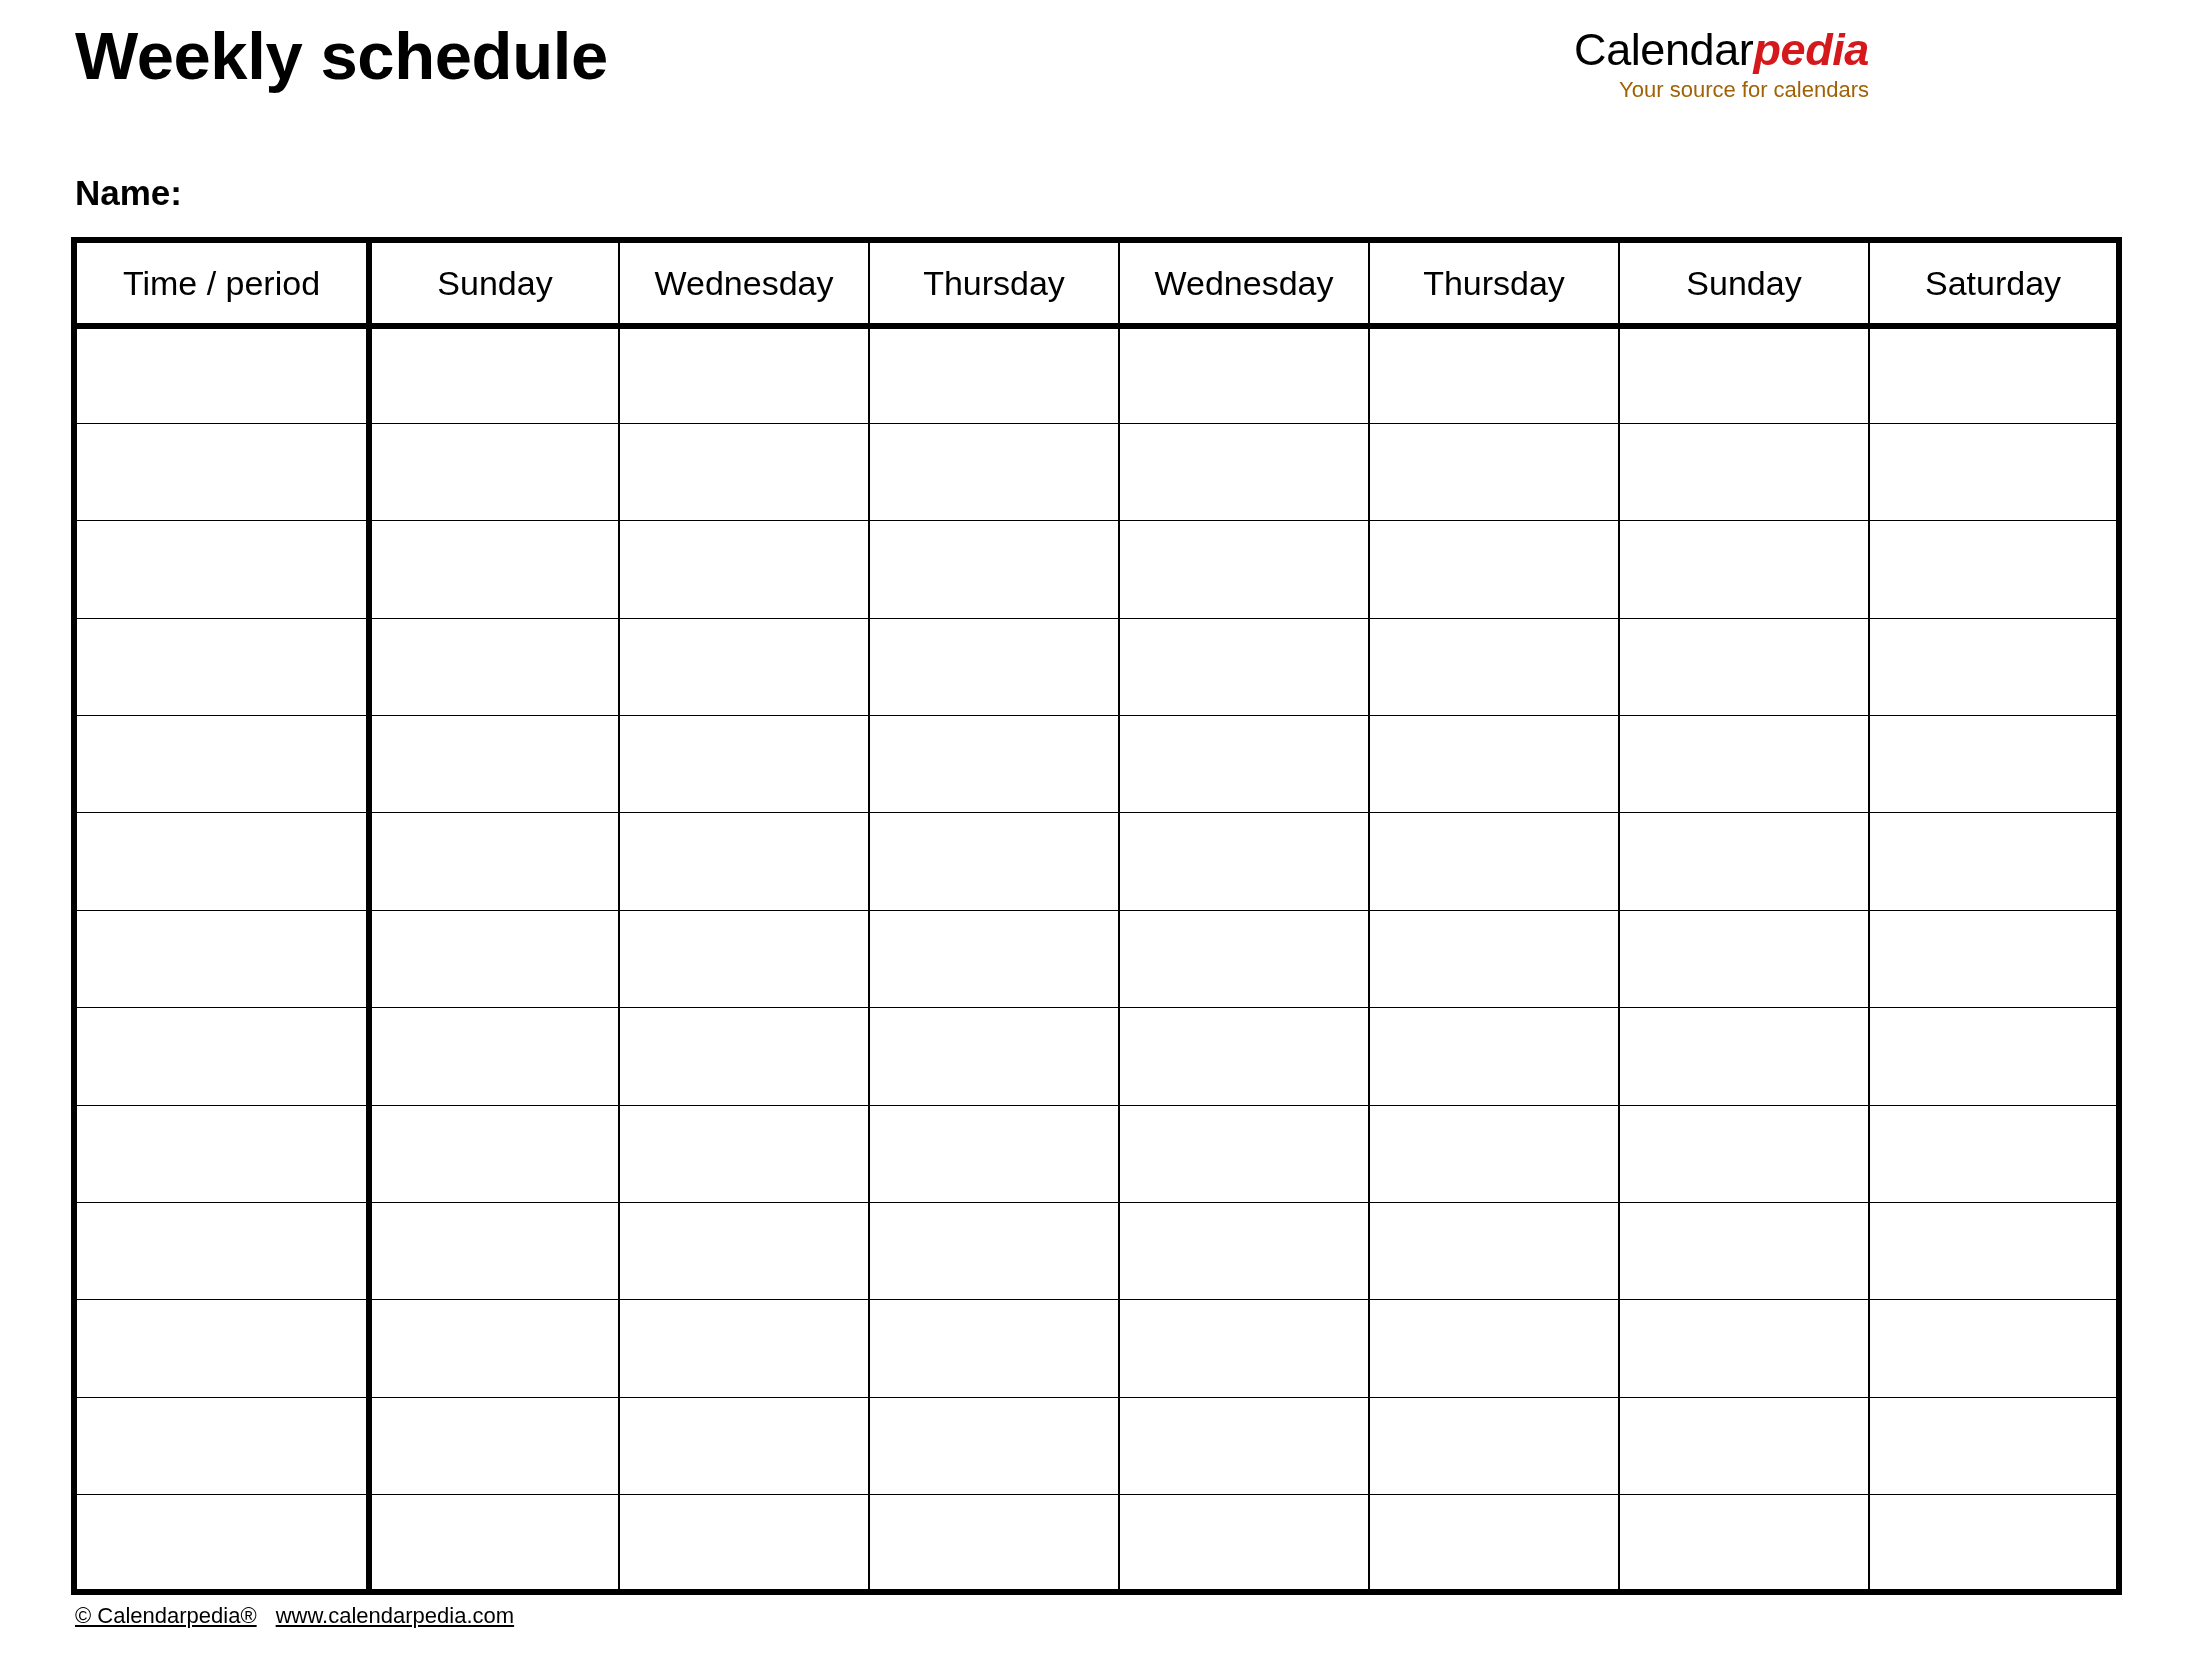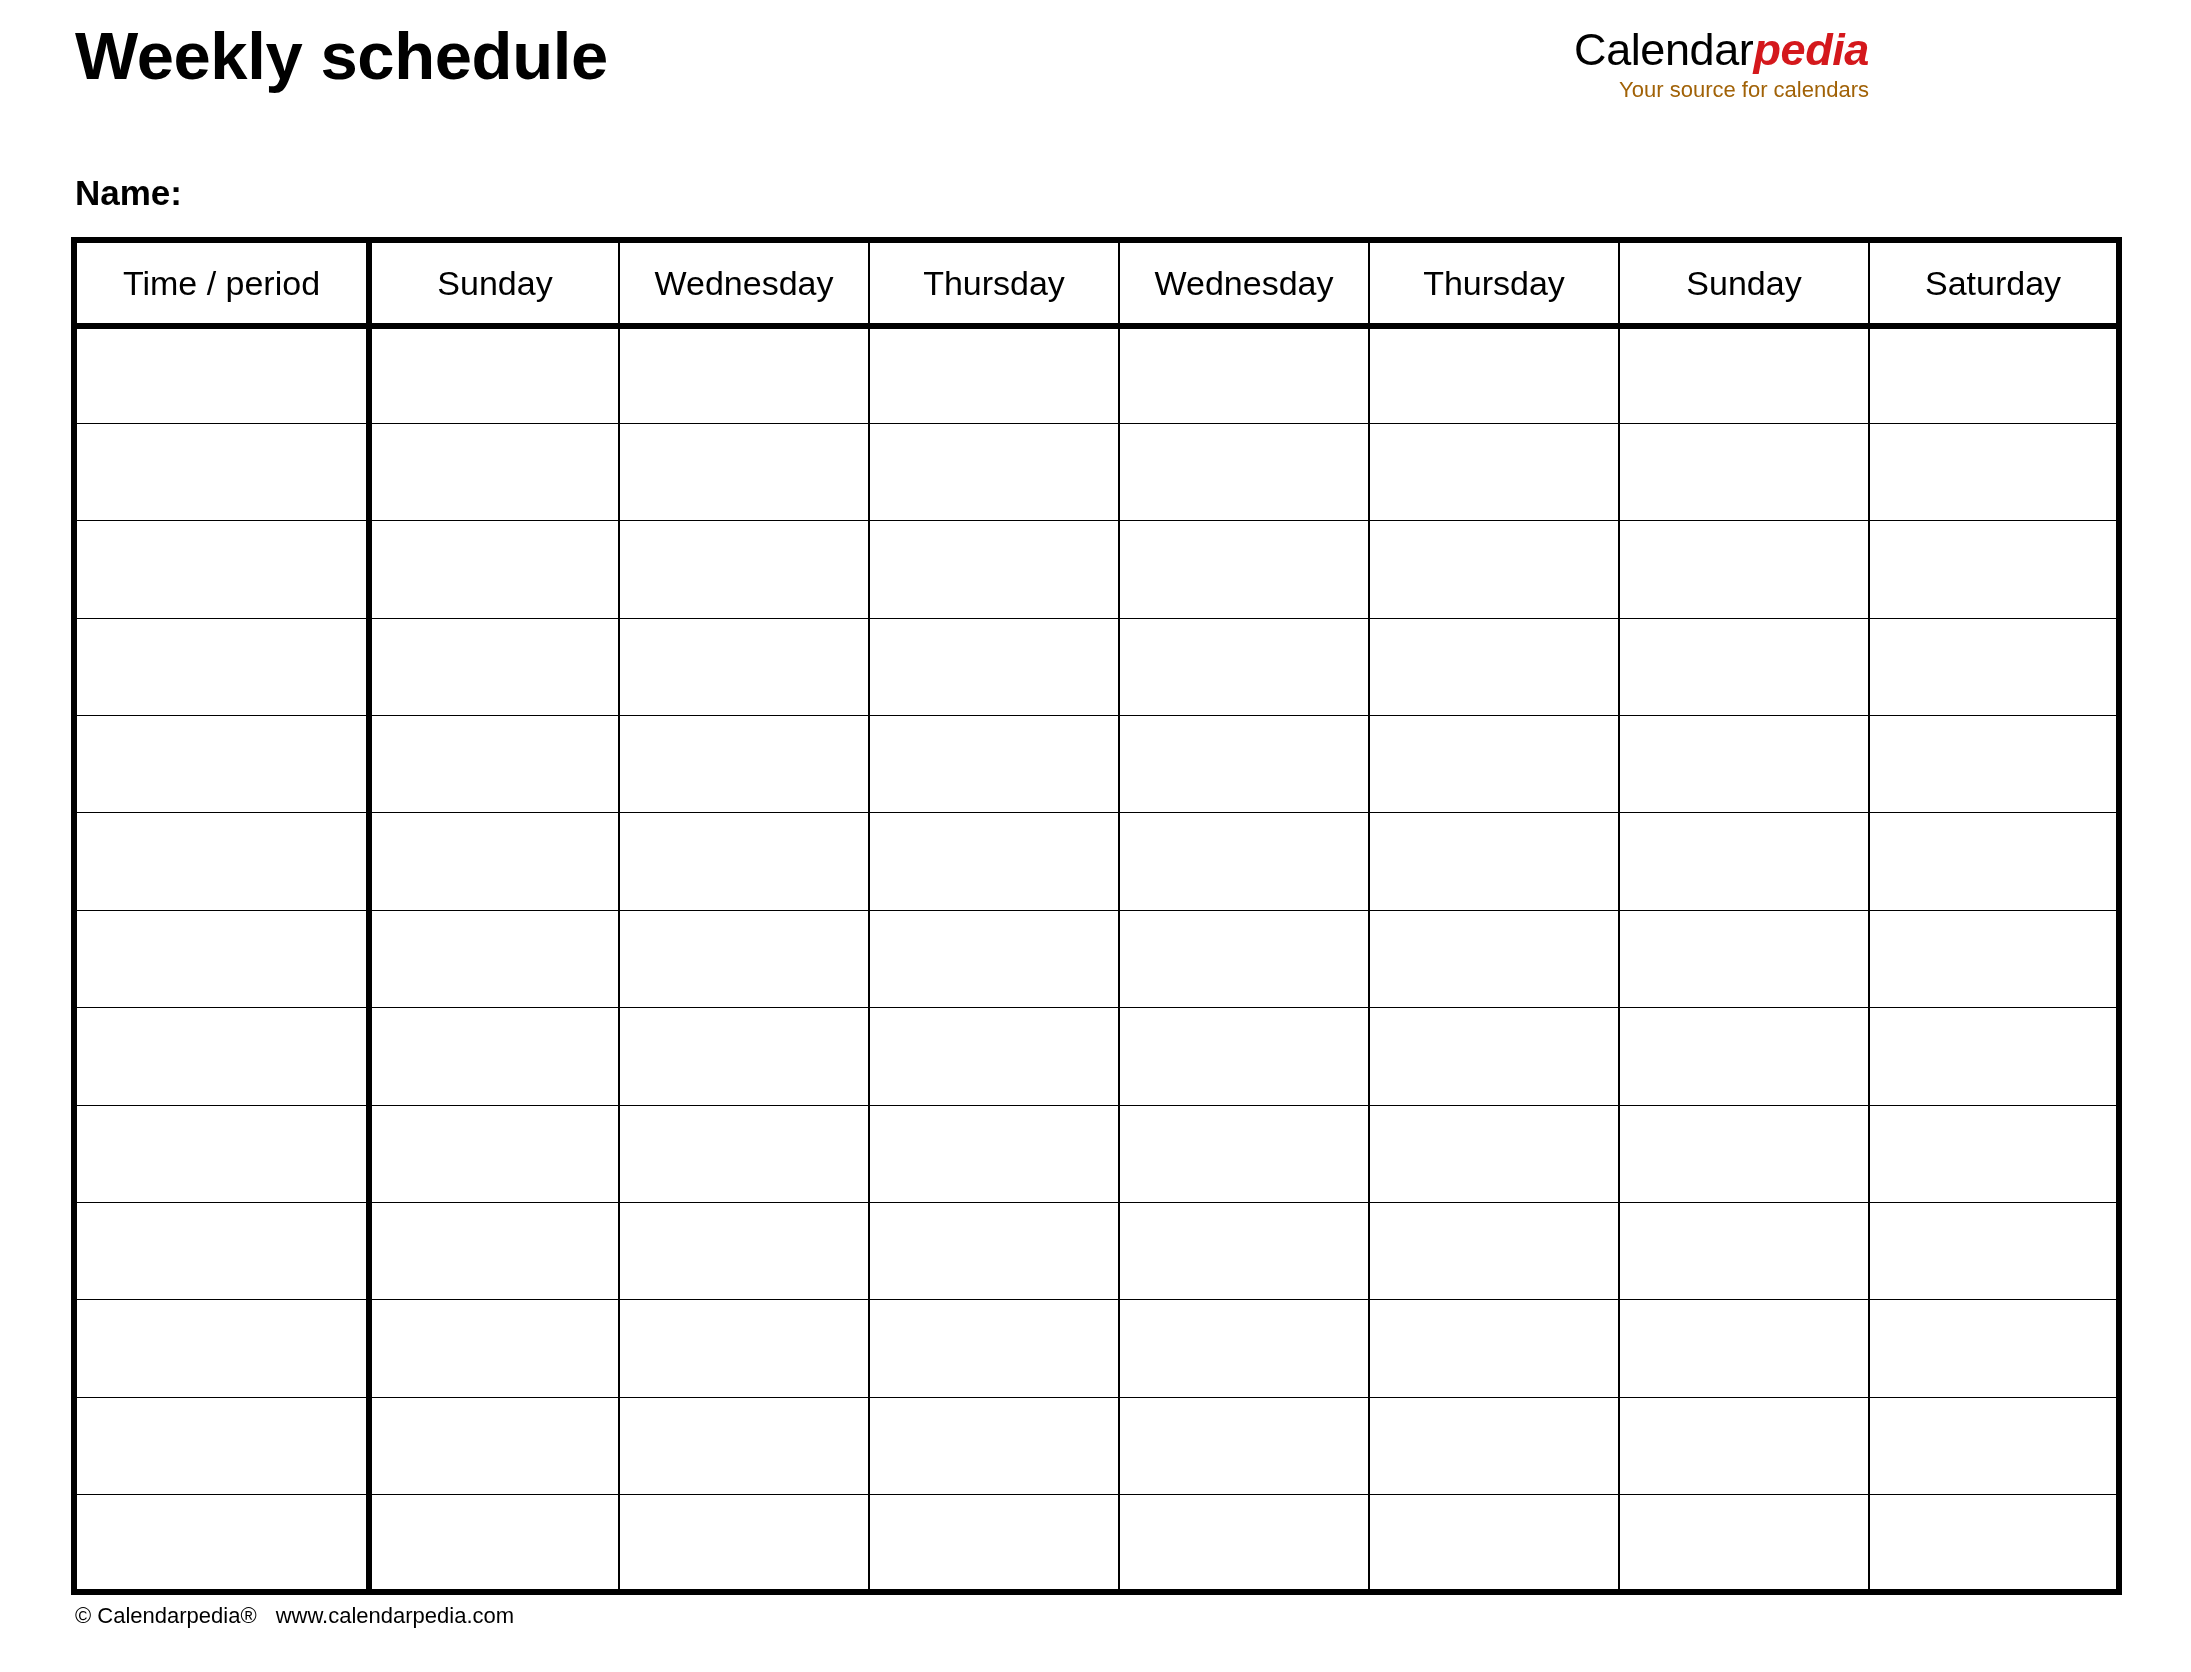--- a/index.html
+++ b/index.html
@@ -152,20 +152,21 @@
 
   
   .footer {
     position: absolute;
     left: 75px;
     top: 1603px;
     font-size: 22px;
     line-height: 1.2;
     color: #000000;
     white-space: nowrap;
+    text-decoration: underline;
   }
   .footer .sep { display: inline-block; width: 19px; }
 </style>
 </head>
 <body>
 
 <div class="page">
 
   <div class="top-bar">
 

